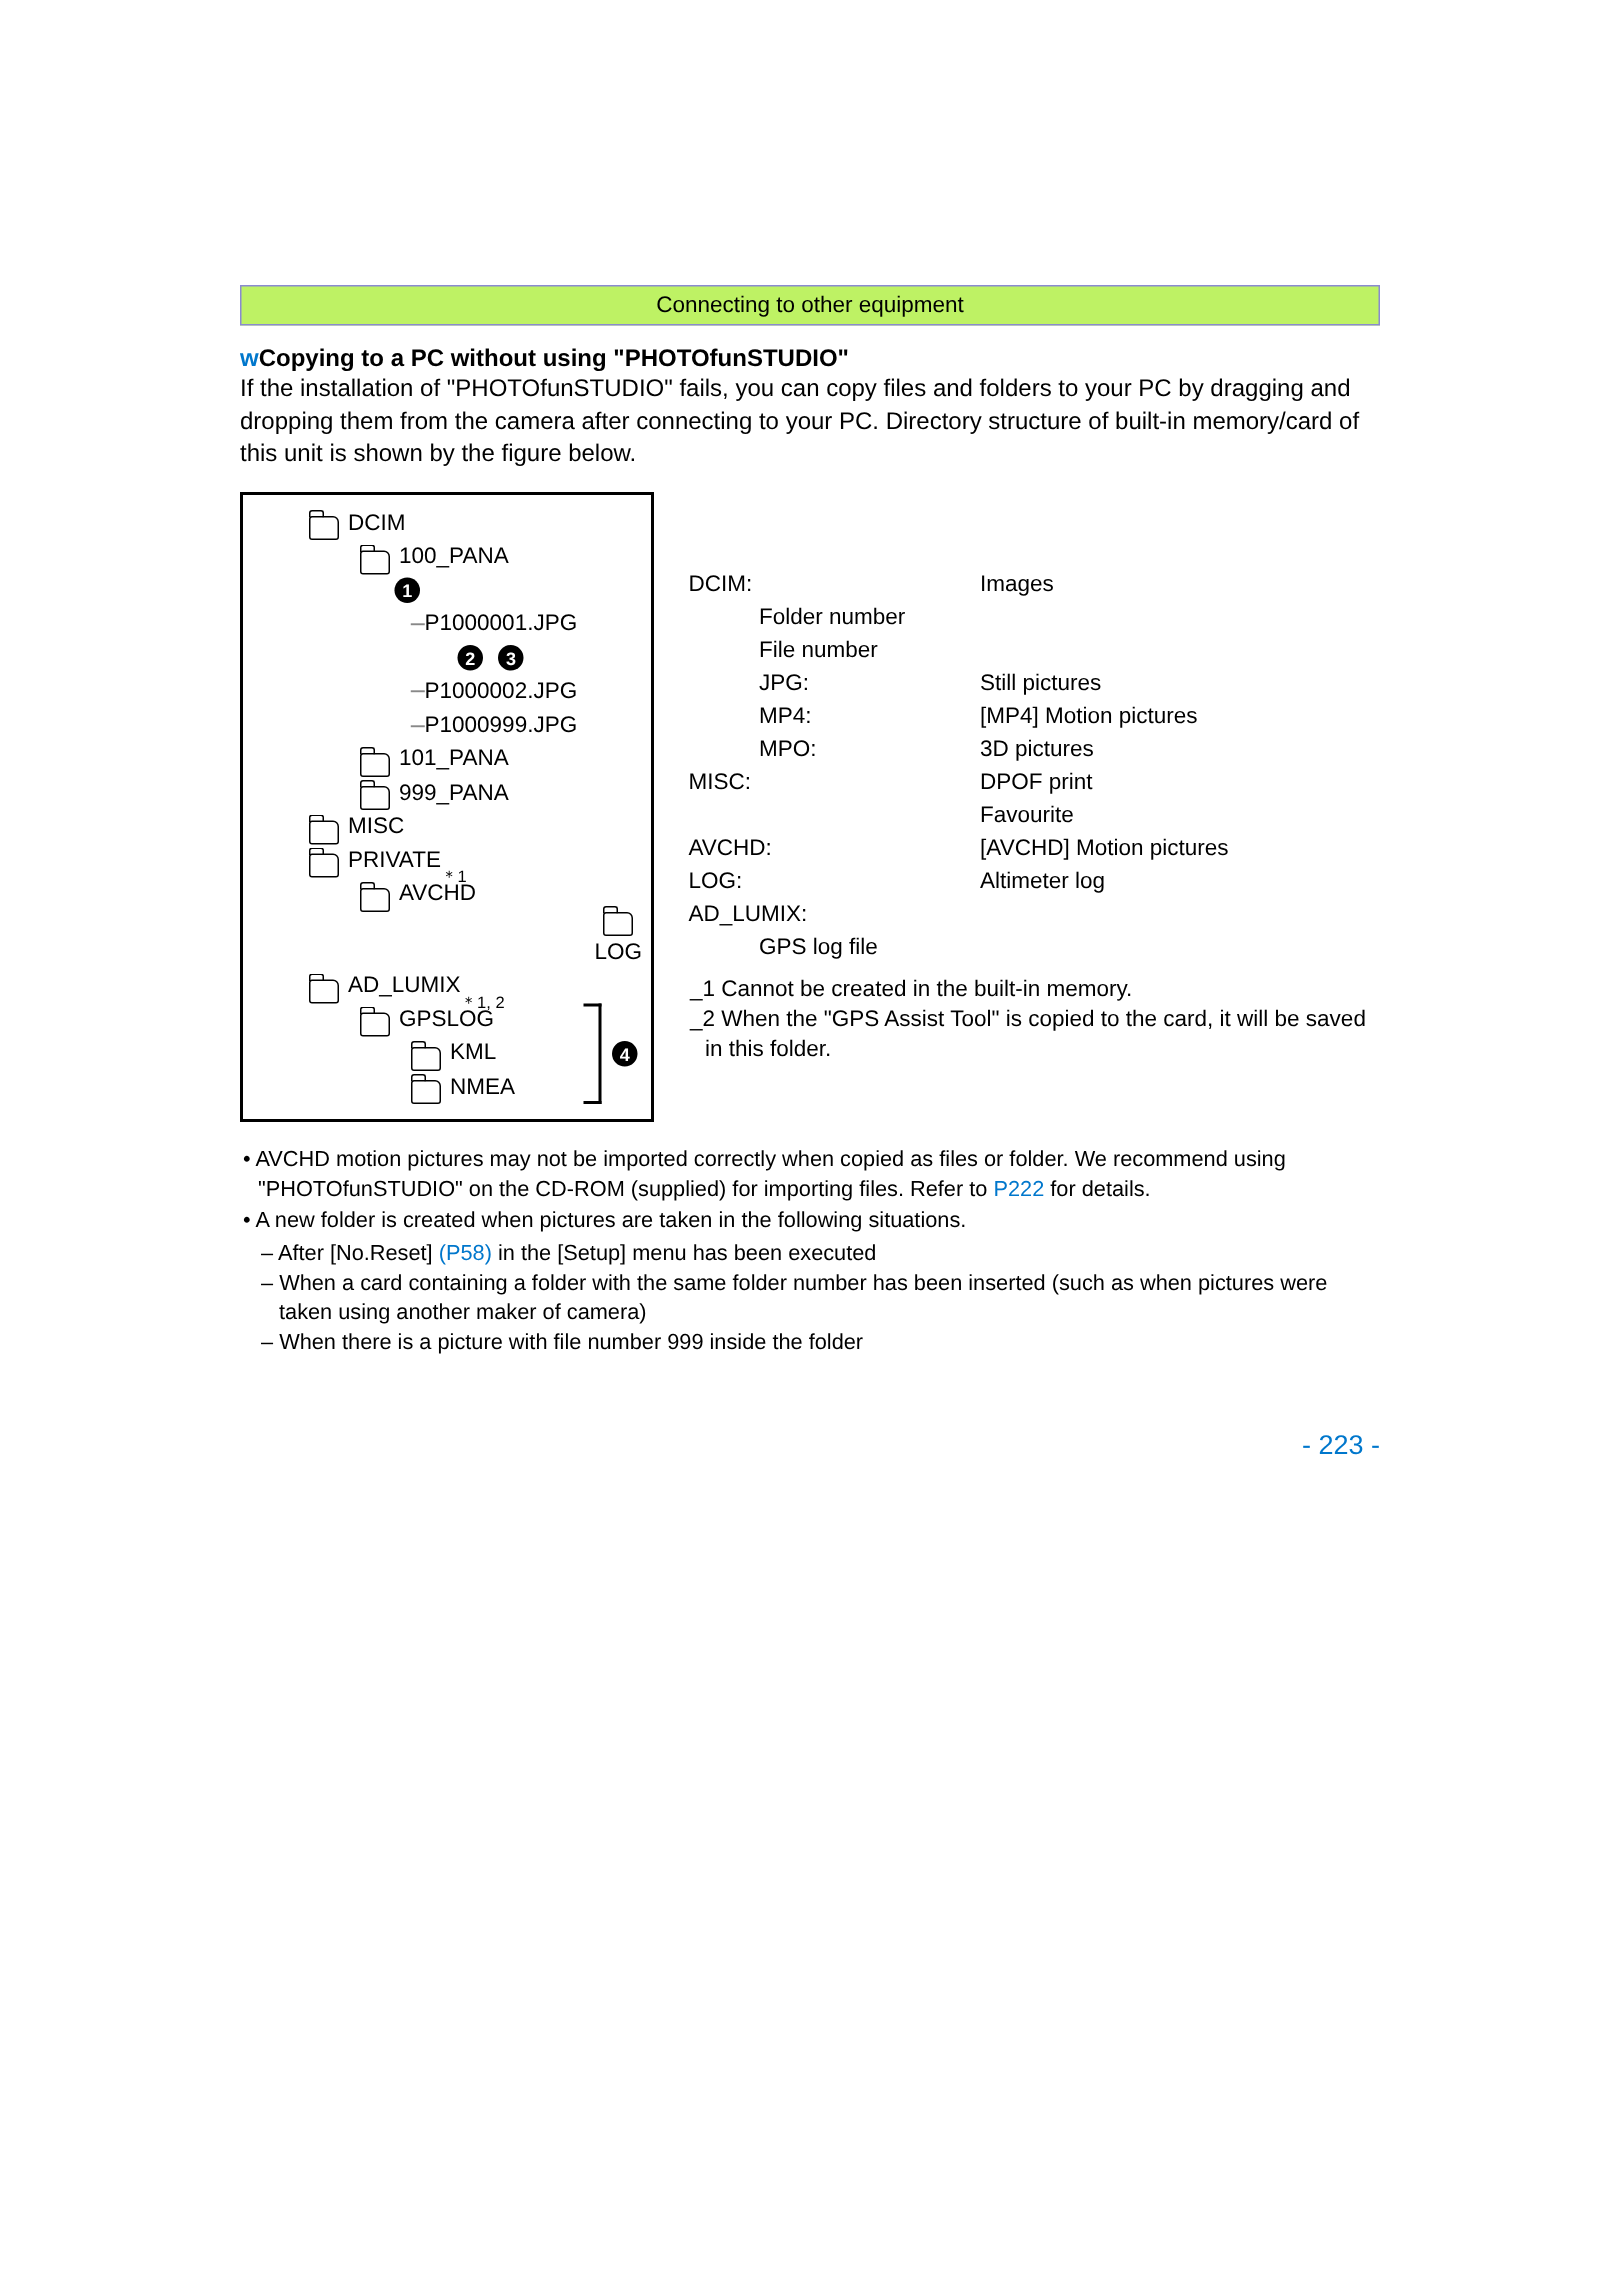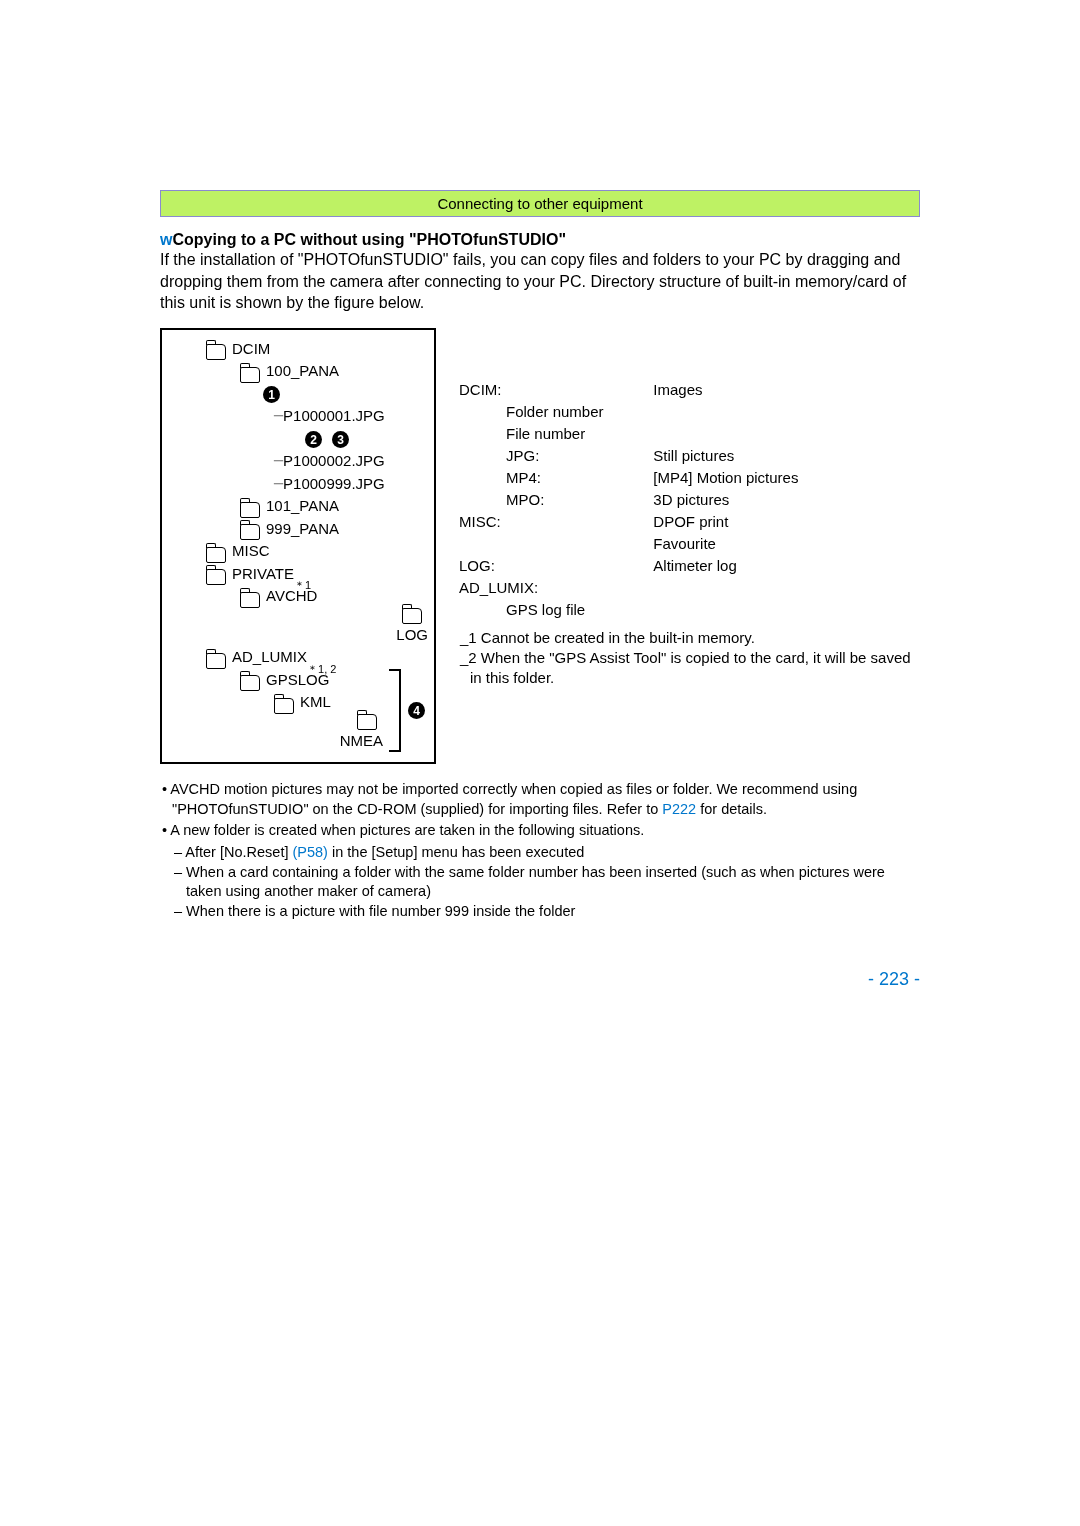--- a/index.html
+++ b/index.html
@@ -249,21 +249,21 @@
         <div style="display:flex;">
           <div style="flex:1;">
             <div class="tree-item" style="padding-left:72px;">
               <span class="folder-icon"></span>
               <span>GPSLOG</span>
             </div>
             <div class="tree-item" style="padding-left:106px;">
               <span class="folder-icon"></span>
               <span>KML</span>
             </div>
-            <div class="tree-item" style="padding-left:106px;flex-direction:column;">
+            <div class="tree-item" style="padding-left:106px;">
               <span class="folder-icon"></span>
               <span>NMEA</span>
             </div>
           </div>
           <div class="gps-bracket"></div>
           <div style="display:flex;align-items:center;padding-left:4px;">
             <span class="circ">4</span>
           </div>
         </div>
       </div>
@@ -294,20 +294,24 @@
               <td class="desc-col1 desc-indent">MPO:</td>
               <td>3D pictures</td>
             </tr>
         <tr>
               <td class="desc-col1">MISC:</td>
               <td>DPOF print</td>
             </tr>
         <tr>
               <td class="desc-col1"></td>
               <td>Favourite</td>
+            </tr>
+        <tr>
+              <td class="desc-col1">AVCHD:</td>
+              <td>[AVCHD] Motion pictures</td>
             </tr>
         <tr>
               <td class="desc-col1">LOG:</td>
               <td>Altimeter log</td>
             </tr>
         <tr>
               <td class="desc-col1" colspan="2">AD_LUMIX:</td>
             </tr>
         <tr>
               <td class="desc-col1 desc-indent" colspan="2">GPS log file</td>

